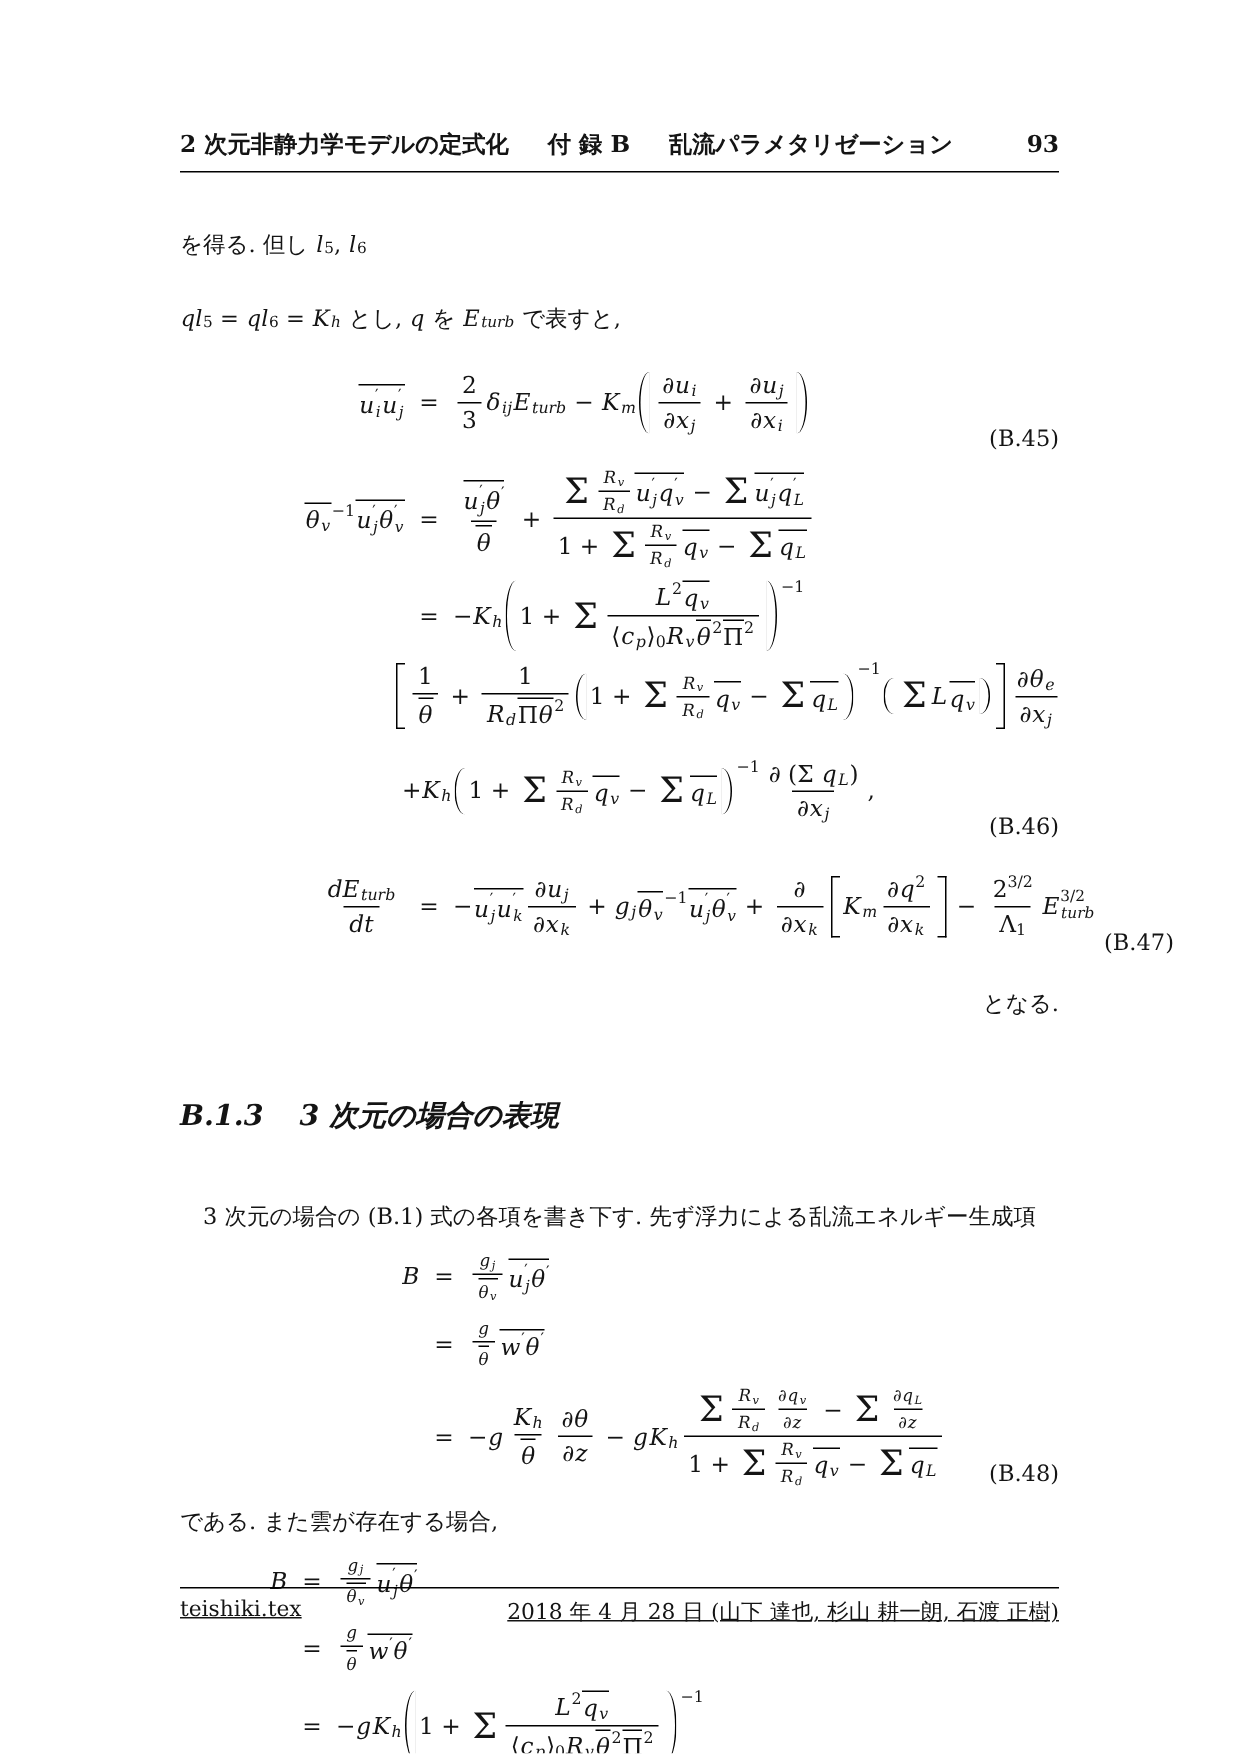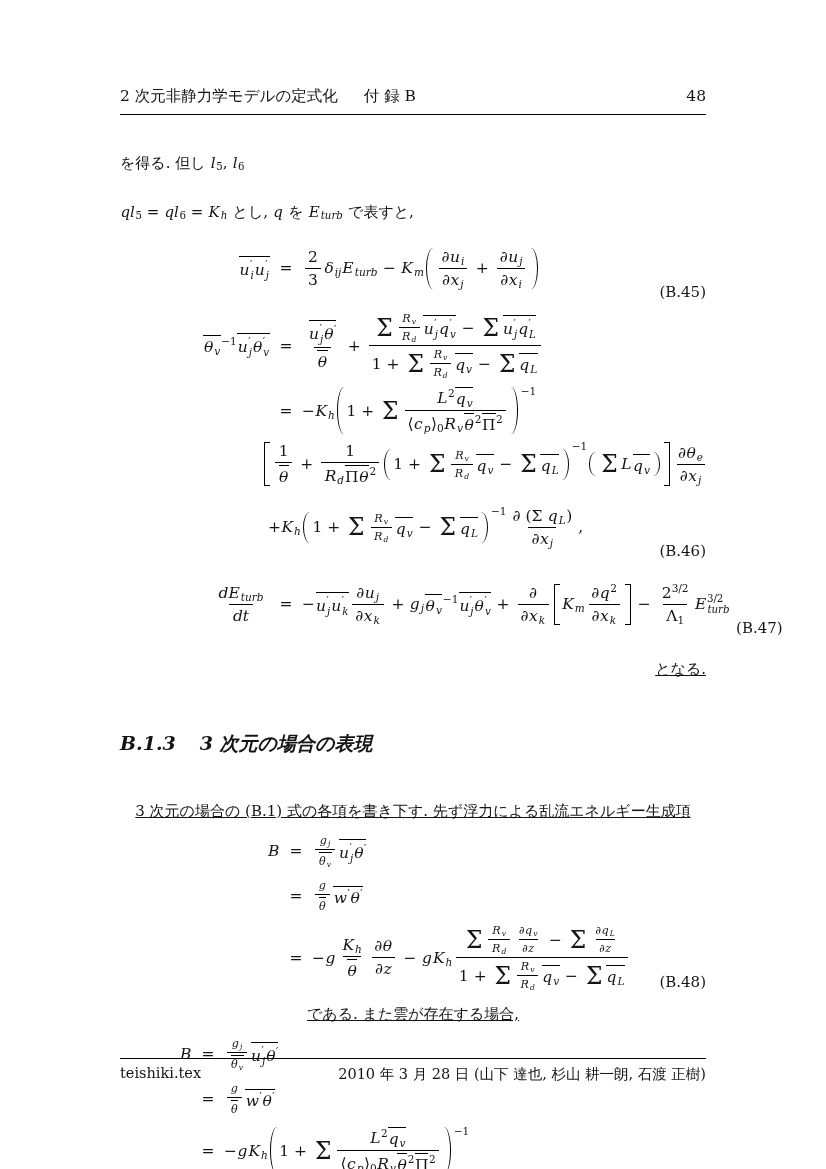--- a/index.html
+++ b/index.html
@@ -2,30 +2,30 @@
 <html><head>
 <meta charset="utf-8">
 <style>
   html,body{margin:0;padding:0;background:#fff;}
   body{font-family:"DejaVu Serif","Liberation Serif",serif;color:#141414;}
   .page{position:relative;width:826px;height:1169px;background:#fff;overflow:hidden;margin:0 auto;}
   .content{position:absolute;left:120px;right:120px;top:0;}
 
   
   .hdr{display:flex;align-items:baseline;border-bottom:1.3px solid #000;
-       padding-bottom:7px;margin-top:86px;font-weight:normal;font-size:15.5px;white-space:nowrap;}
+       padding-bottom:7px;margin-top:86px;font-weight:bold;font-size:15.5px;white-space:nowrap;}
   .hdr .gap{display:inline-block;width:26px;}
   .hdr .pagenum{margin-left:auto;}
 
   
-  .para{font-size:15px;line-height:1.6;text-decoration:underline;}
+  .para{font-size:15px;line-height:1.6;}
   .p1{margin-top:36px;}
   .p2{margin-top:25px;}
   .tonaru{margin-top:20px;text-align:right;}
-  .dearu{margin-top:5px;text-align:center;}
+  .dearu{margin-top:5px;}
   .p3{margin-top:42px;text-align:center;}
   .heading{margin-top:50px;font-weight:bold;font-size:19px;font-style:italic;}
   .heading .hgap{display:inline-block;width:24px;}
 
   
   .eqblock{margin:2px 0;}
   .eqline{display:flex;align-items:center;font-size:15.5px;margin:11px 0;}
   .eq46 .eqline{margin:8px 0;}
   .lhs{display:inline-flex;justify-content:flex-end;flex:none;}
   .rel{flex:none;width:32px;display:inline-flex;justify-content:center;}
@@ -51,35 +51,36 @@
   .bigc{display:inline-flex;align-items:center;padding:0 2px;}
   .dl,.dr{flex:none;width:6px;}
   .dl.par{border-left:1.5px solid #000;border-radius:100% 0 0 100% / 50% 0 0 50%;}
   .dr.par{border-right:1.5px solid #000;border-radius:0 100% 100% 0 / 0 50% 50% 0;}
   .dl.brk{width:5px;border-left:1.5px solid #000;border-top:1.5px solid #000;border-bottom:1.5px solid #000;}
   .dr.brk{width:5px;border-right:1.5px solid #000;border-top:1.5px solid #000;border-bottom:1.5px solid #000;}
   .bsup{font-size:.68em;align-self:flex-start;transform:translateY(-.15em);padding-left:1px;}
 
   
   .footer{position:absolute;left:120px;right:120px;top:1058px;border-top:1.2px solid #000;
-          padding-top:6px;display:flex;font-size:14.5px;}
+          padding-top:6px;display:flex;font-size:14.5px;text-decoration:underline;}
   .footer .fright{margin-left:auto;}
 </style>
 </head>
 <body>
 
 <div class="page">
   <div class="content">
 
     <div class="hdr">
       <span>2 次元非静力学モデルの定式化</span>
       <span class="gap"></span>
       <span>付 録 B</span>
       <span class="gap"></span>
-      <span class="pagenum">48</span>
+      <span>乱流パラメタリゼーション</span>
+      <span class="pagenum">93</span>
     </div>
 
     <div class="para p1"><span class="row"><span class="mu">を得る. 但し </span><span class="mv">l</span><span class="msub"><span class="mu">5</span></span><span class="mu">, </span><span class="mv">l</span><span class="msub"><span class="mu">6</span></span></span></div>
 
     <div class="para p2"><span class="row"><span class="mv">ql</span><span class="msub"><span class="mu">5</span></span><span class="mu"> = </span><span class="mv">ql</span><span class="msub"><span class="mu">6</span></span><span class="mu"> = </span><span class="mv">K</span><span class="msub"><span class="mv">h</span></span><span class="mu"> とし, </span><span class="mv">q</span><span class="mu"> を </span><span class="mv">E</span><span class="msub"><span class="mv">turb</span></span><span class="mu"> で表すと,</span></span></div>
 
     <div class="eqblock">
         <div class="eqline">
           <span class="lhs" style="width: 150px;">
             <span class="row"><span class="ov"><span class="row"><span class="mv">u</span><span class="mss"><span class="sstop"><span class="mu">′</span></span><span class="ssbot"><span class="mv">i</span></span></span><span class="mv">u</span><span class="mss"><span class="sstop"><span class="mu">′</span></span><span class="ssbot"><span class="mv">j</span></span></span></span></span></span>
@@ -195,15 +196,15 @@
           <span class="rhs">
             <span class="row"><span class="mu">−</span><span class="mv">g</span><span class="mv">K</span><span class="msub"><span class="mv">h</span></span><span class="bigd"><span class="dl par"></span><span class="bigc"><span class="row"><span class="mu">1 + </span><span class="sum">Σ</span><span class="fr"><span class="num"><span class="row"><span class="mv">L</span><span class="msup"><span class="mu">2</span></span><span class="ov"><span class="row"><span class="mv">q</span><span class="msub"><span class="mv">v</span></span></span></span></span></span><span class="den"><span class="row"><span class="mu">⟨</span><span class="mv">c</span><span class="msub"><span class="mv">p</span></span><span class="mu">⟩</span><span class="msub"><span class="mu">0</span></span><span class="mv">R</span><span class="msub"><span class="mv">v</span></span><span class="ov"><span class="mv">θ</span></span><span class="msup"><span class="mu">2</span></span><span class="ov"><span class="mu">Π</span></span><span class="msup"><span class="mu">2</span></span></span></span></span></span></span><span class="dr par"></span></span><span class="bsup">−1</span></span>
           </span>
         </div>
       </div>
 
   </div>
 
   <div class="footer">
     <span>teishiki.tex</span>
-    <span class="fright">2010 年 3 月 28 日 (山下 達也, 杉山 耕一朗, 石渡 正樹)</span>
+    <span class="fright">2018 年 4 月 28 日 (山下 達也, 杉山 耕一朗, 石渡 正樹)</span>
   </div>
 </div>
 
 </body></html>

